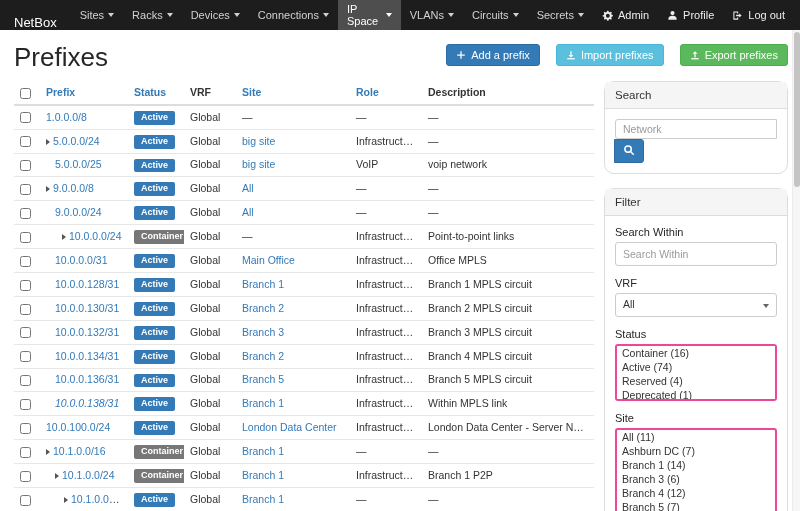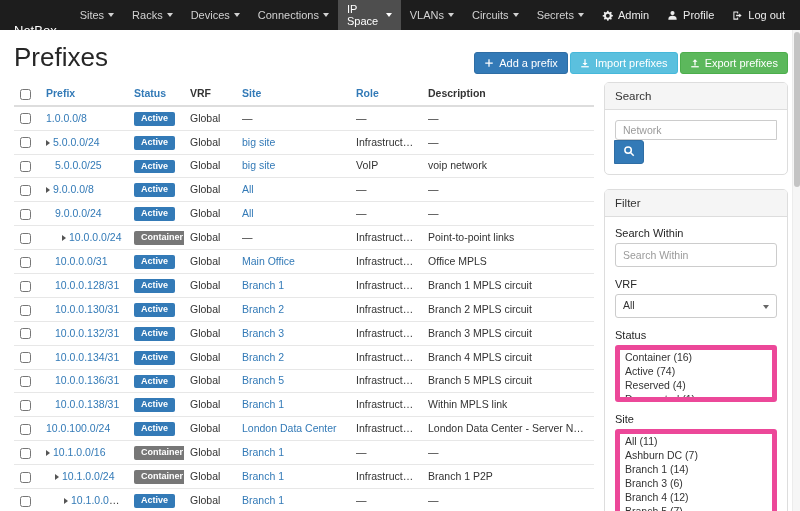--- a/index.html
+++ b/index.html
@@ -3,36 +3,36 @@
 <meta charset="utf-8">
 <style>
   * { margin:0; padding:0; box-sizing:border-box; }
   html,body { width:800px; height:511px; overflow:hidden; background:#fff;
               font-family:"Liberation Sans","DejaVu Sans",sans-serif; }
   a { text-decoration:none; }
   .viewport { position:relative; width:800px; height:511px; overflow:hidden; background:#fff; }
 
   
   .navbar { height:30px; background:var(--navbar-bg,#1d1d1d); display:flex; align-items:stretch; }
-  .brand { color:#fff; font-size:13px; line-height:30px; padding:16px 14px; cursor:pointer; }
+  .brand { color:#fff; font-size:13px; line-height:30px; padding:8px 14px; cursor:pointer; }
   .nav-menu { display:flex; flex:1; }
   .nav-item { display:flex; align-items:center; gap:4px; padding:0 9px; color:#d2d2d2;
               font-size:11px; cursor:pointer; }
   .nav-item.active { background:var(--nav-active-bg,#4e4e4e); color:#fff; }
   .caret-down { width:0; height:0; border-left:3.5px solid transparent; border-right:3.5px solid transparent;
                 border-top:4px solid currentColor; display:inline-block; }
   .nav-right { display:flex; padding-right:6px; }
   .nav-util { gap:5px; color:#ececec; }
   .nav-ic { display:flex; align-items:center; }
   .nav-ic svg { display:block; }
 
   
   .page-header { display:flex; justify-content:space-between; align-items:flex-start; padding:12px 12px 8px 14px; }
   h1 { font-size:26px; font-weight:400; color:#262626; letter-spacing:0; }
-  .actions { display:flex; gap:2px; margin-top:10px; }
+  .actions { display:flex; gap:16px; margin-top:2px; }
   .btn { display:inline-flex; align-items:center; gap:5px; border-radius:3px; color:#fff;
          font-size:11px; padding:4px 9px; cursor:pointer; font-family:inherit; border:1px solid transparent; }
   .btn-primary { background:var(--primary,#337ab7); border-color:#2e6da4; }
   .btn-info    { background:var(--info,#5bc0de);    border-color:#46b8da; }
   .btn-success { background:var(--success,#5cb85c); border-color:#4cae4c; }
   .btn svg { display:block; }
 
   
   .page-body { display:flex; padding:0 12px 0 14px; align-items:flex-start; }
   .main { flex:1; min-width:0; }
@@ -54,38 +54,38 @@
   input[type=checkbox] { width:11px; height:11px; vertical-align:middle; cursor:pointer; }
   .row-caret { display:inline-block; width:0; height:0; border-top:3.5px solid transparent;
                border-bottom:3.5px solid transparent; border-left:4.5px solid #555; margin-right:3px; }
   .badge { display:inline-block; font-size:9px; font-weight:bold; color:#fff; padding:2px 7px;
            border-radius:2px; line-height:1.1; }
   .badge-primary { background:var(--primary,#337ab7); }
   .badge-default { background:var(--label-default,#777); }
 
   
   .sidebar { width:184px; margin-left:10px; flex-shrink:0; }
-  .panel { border:1px solid #ddd; border-radius:5px; margin-bottom:14px; background:#fff; }
+  .panel { border:1px solid #ddd; border-radius:10px; margin-bottom:14px; background:#fff; }
   .panel-heading { background:#f5f5f5; border-bottom:1px solid #ddd; padding:7px 10px;
                    font-size:11.5px; color:#333; border-radius:3px 3px 0 0; }
   .panel-body { padding:10px; }
   .text-input { width:100%; height:24px; border:1px solid #ccc; border-radius:3px; padding:3px 7px;
                 font-size:10.5px; font-family:inherit; color:#333; outline:none; }
   .text-input::placeholder { color:#9a9a9a; }
   .input-group { display:flex;flex-direction:column; }
   .input-group .text-input { border-radius:3px 0 0 3px; flex:1; min-width:0; }
   .search-btn { width:30px; height:24px; background:var(--primary,#337ab7); border:1px solid #2e6da4;
                 border-radius:0 3px 3px 0; display:flex; align-items:center; justify-content:center;
                 cursor:pointer; margin-left:-1px; }
   .filter-label { display:block; font-size:11px; color:#262626; margin:11px 0 4px; }
   .filter-label.first { margin-top:0; }
   .select-box { position:relative; height:24px; border:1px solid #ccc; border-radius:3px;
                 font-size:10.5px; padding:4px 7px; color:#333; cursor:pointer; background:#fff; }
   .select-box .caret-down { position:absolute; right:7px; top:10px; color:#666; }
-  .listbox { border:5px solid #ec4899; border-radius:3px; overflow-y:scroll; background:#fff; }
+  .listbox { border:2px solid #ec4899; border-radius:3px; overflow-y:scroll; background:#fff; }
   .listbox-option { font-size:10.5px; padding:1px 5px; color:#333; white-space:nowrap; cursor:default; }
   #status-listbox { height:57px; }
   #site-listbox { height:108px; }
   ::-webkit-scrollbar { width:8px; height:8px; }
   ::-webkit-scrollbar-track { background:#f6f6f6; }
   ::-webkit-scrollbar-thumb { background:#c9c9c9; border-radius:4px; }
 
   
   .page-scrollbar { position:absolute; right:0; top:30px; bottom:0; width:8px; background:#f6f6f6;
                     border-left:1px solid #ececec; }
@@ -314,21 +314,21 @@
               <td class="col-check"><input type="checkbox" style=""></td>
               <td class="col-prefix"><span class="prefix-wrap" style="padding-left: 9px;"><a class="prefix-link">10.0.0.136/31</a></span></td>
               <td class="col-status"><span class="badge badge-primary">Active</span></td>
               <td class="col-vrf"><span>Global</span></td>
               <td class="col-site"><a>Branch 5</a></td>
               <td class="col-role"><span>Infrastructure</span></td>
               <td class="col-desc"><span>Branch 5 MPLS circuit</span></td>
             </tr>
             <tr>
               <td class="col-check"><input type="checkbox" style=""></td>
-              <td class="col-prefix"><span class="prefix-wrap" style="padding-left: 9px;"><a class="prefix-link">10.0.0.138/31</a></span></td>
+              <td class="col-prefix"><span class="prefix-wrap" style="padding-left: 9px; font-style: italic;"><a class="prefix-link">10.0.0.138/31</a></span></td>
               <td class="col-status"><span class="badge badge-primary">Active</span></td>
               <td class="col-vrf"><span>Global</span></td>
               <td class="col-site"><a>Branch 1</a></td>
               <td class="col-role"><span>Infrastructure</span></td>
               <td class="col-desc"><span>Within MPLS link</span></td>
             </tr>
             <tr>
               <td class="col-check"><input type="checkbox" style=""></td>
               <td class="col-prefix"><span class="prefix-wrap" style="padding-left: 0px;"><a class="prefix-link">10.0.100.0/24</a></span></td>
               <td class="col-status"><span class="badge badge-primary">Active</span></td>

